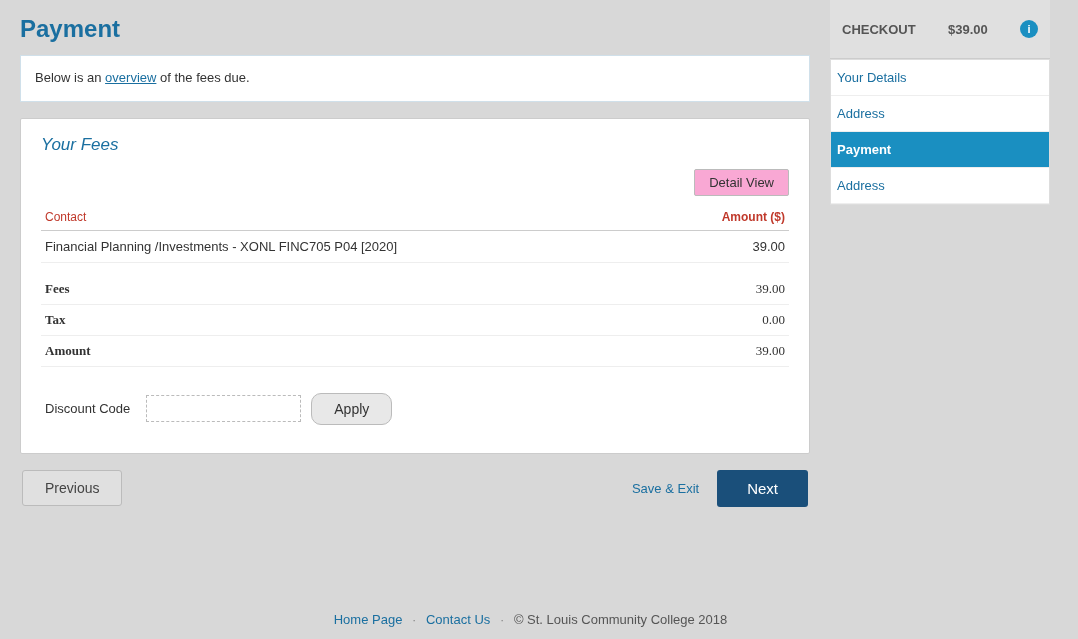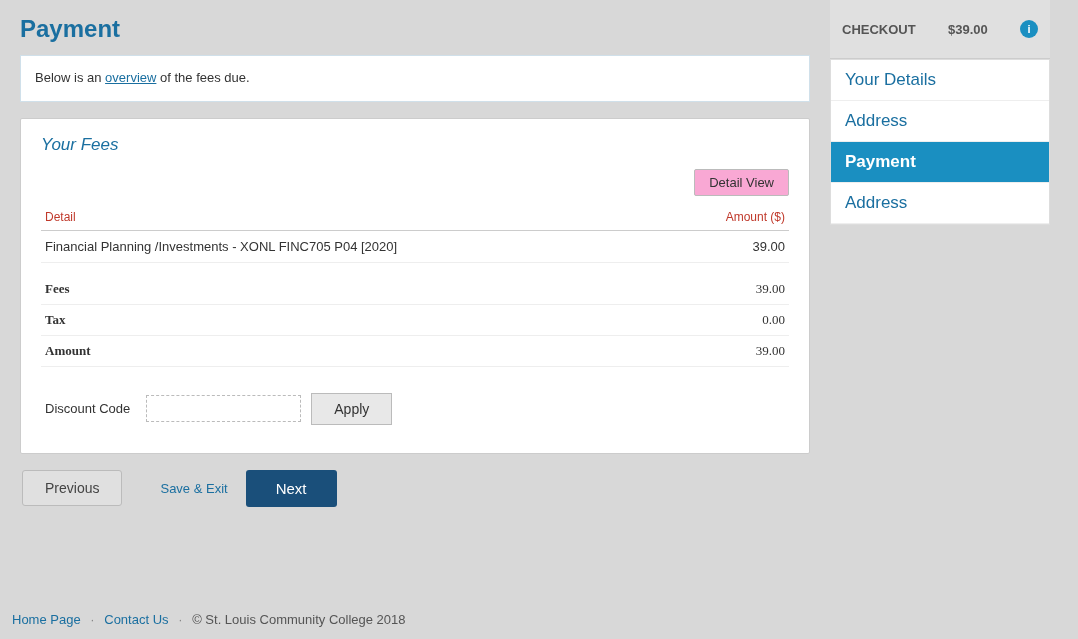--- a/index.html
+++ b/index.html
@@ -75,20 +75,21 @@
     .fees-table thead tr th {
       font-weight: normal;
       font-size: 12px;
       color: #c0392b;
       border-bottom: 1px solid #ccc;
       padding: 4px 4px 6px 4px;
       text-align: left;
     }
     .fees-table thead tr th.amount-col {
       text-align: right;
+      font-weight: bold;
     }
     .fees-table tbody tr td {
       padding: 8px 4px;
       border-bottom: 1px solid #eee;
       font-size: 13px;
     }
     .fees-table tbody tr td.amount-cell {
       text-align: right;
     }
     .fees-summary {
@@ -124,29 +125,28 @@
       width: 155px;
       outline: none;
     }
     .apply-btn {
       background: #e8e8e8;
       border: 1px solid #bbb;
       padding: 7px 22px;
       font-size: 14px;
       cursor: pointer;
       color: #333;
-      border-radius: 0;
+      border-radius: 10px;
     }
     .nav-buttons {
       display: flex;
-      justify-content: flex-start;
+      justify-content: space-between;
       align-items: center;
       margin-top: 14px;
       padding: 0 2px;
-      gap: 38px;
     }
     .prev-btn {
       background: #e0e0e0;
       border: 1px solid #bbb;
       padding: 9px 22px;
       font-size: 14px;
       cursor: pointer;
       color: #444;
       border-radius: 3px;
     }
@@ -198,37 +198,37 @@
       justify-content: center;
       font-size: 11px;
       font-weight: bold;
       cursor: pointer;
     }
     .sidebar-nav {
       background: #fff;
       border: 1px solid #ddd;
     }
     .sidebar-nav-item {
-      padding: 10px 14px;
-      font-size: 17px;
+      padding: 10px 6px;
+      font-size: 13px;
       border-bottom: 1px solid #eee;
       cursor: pointer;
       color: #1a6fa0;
     }
     .sidebar-nav-item.active {
       background: #1a8fc1;
       color: #fff;
       font-weight: bold;
     }
     .footer {
       position: absolute;
       bottom: 0;
       left: 0;
       right: 17px;
-      text-align: left;
+      text-align: center;
       padding: 12px;
       font-size: 13px;
       color: #555;
     }
     .footer a {
       color: #1a6fa0;
       text-decoration: none;
     }
     .footer .separator { margin: 0 6px; color: #888; }
   </style>
@@ -248,21 +248,21 @@
     <div class="fees-section">
       <div class="fees-section-title">Your Fees</div>
 
       <div class="detail-view-row">
         <button class="detail-view-btn">Detail View</button>
       </div>
 
       <table class="fees-table">
         <thead>
           <tr>
-            <th>Detail</th>
+            <th>Contact</th>
             <th class="amount-col">Amount ($)</th>
           </tr>
         </thead>
         <tbody id="fees-table-body">
         <tr>
       <td>Financial Planning /Investments - XONL FINC705 P04 [2020]</td>
       <td class="amount-cell">39.00</td>
     </tr>
           </tbody>
       </table>

